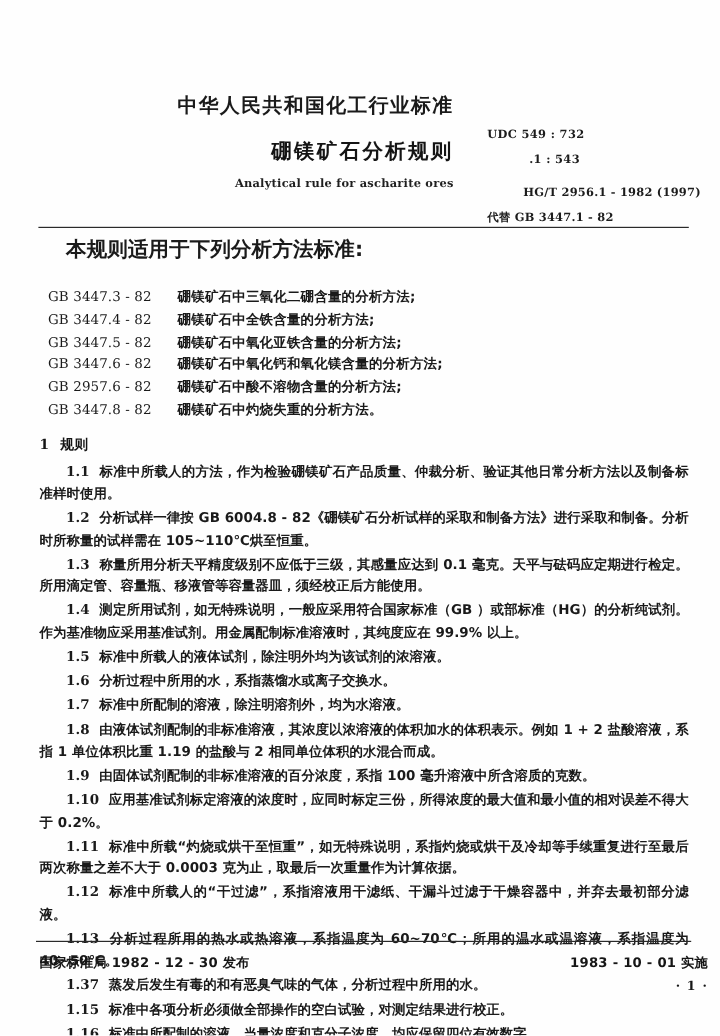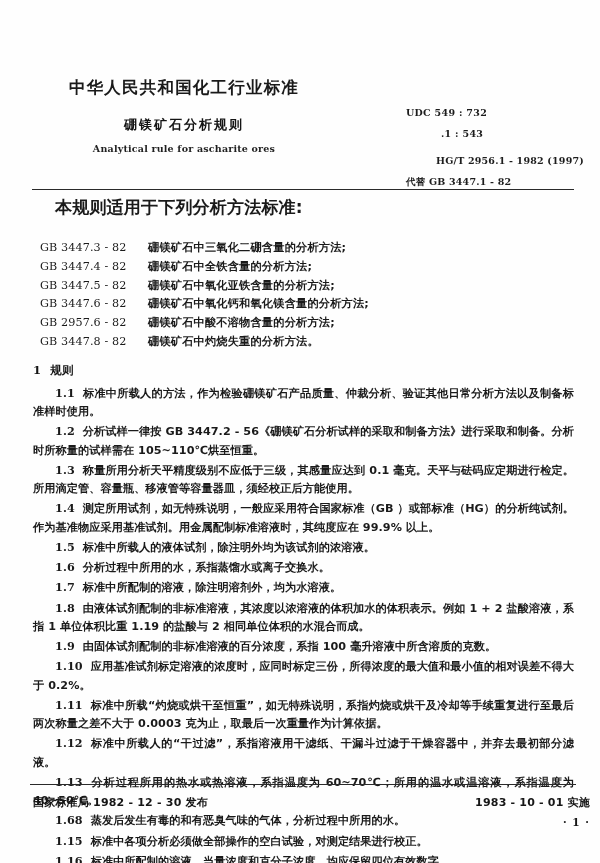--- a/index.html
+++ b/index.html
@@ -26,36 +26,36 @@
 
   
   .header {
     position: relative;
     padding-top: 78px;
     height: 112px;
     box-sizing: border-box;
   }
   .header-left {
     position: absolute;
-    left: 0;
+    left: 10px;
     top: 78px;
     width: 368px;
-    text-align: center;
+    text-align: right;
   }
   .std-org {
     font-family: "DejaVu Sans", "Liberation Sans", sans-serif;
     font-size: 16.5px;
     font-weight: bold;
     letter-spacing: 1.2px;
     color: #1a1a1a;
     line-height: 1.2;
   }
   .doc-title {
     margin-top: 19px;
-    font-size: 13px;
+    font-size: 17px;
     font-weight: bold;
     letter-spacing: 2.0px;
     color: #141414;
     line-height: 1.2;
   }
   .doc-title-en {
     margin-top: 11px;
     font-family: "DejaVu Serif", "Liberation Serif", serif;
     font-size: 9.5px;
     font-weight: bold;
@@ -255,21 +255,21 @@
     </ul>
 
     <div class="section-heading">
       <span class="sec-num">1</span><span>规则</span>
     </div>
 
     <p class="clause">
       <span class="cl-num">1.1</span><span class="cl-txt">标准中所载人的方法，作为检验硼镁矿石产品质量、仲裁分析、验证其他日常分析方法以及制备标准样时使用。</span>
     </p>
     <p class="clause">
-      <span class="cl-num">1.2</span><span class="cl-txt">分析试样一律按 GB 3447.2 - 56《硼镁矿石分析试样的采取和制备方法》进行采取和制备。分析时所称量的试样需在 105~110℃烘至恒重。</span>
+      <span class="cl-num">1.2</span><span class="cl-txt">分析试样一律按 GB 6004.8 - 82《硼镁矿石分析试样的采取和制备方法》进行采取和制备。分析时所称量的试样需在 105~110℃烘至恒重。</span>
     </p>
     <p class="clause">
       <span class="cl-num">1.3</span><span class="cl-txt">称量所用分析天平精度级别不应低于三级，其感量应达到 0.1 毫克。天平与砝码应定期进行检定。所用滴定管、容量瓶、移液管等容量器皿，须经校正后方能使用。</span>
     </p>
     <p class="clause">
       <span class="cl-num">1.4</span><span class="cl-txt">测定所用试剂，如无特殊说明，一般应采用符合国家标准（GB ）或部标准（HG）的分析纯试剂。作为基准物应采用基准试剂。用金属配制标准溶液时，其纯度应在 99.9% 以上。</span>
     </p>
     <p class="clause">
       <span class="cl-num">1.5</span><span class="cl-txt">标准中所载人的液体试剂，除注明外均为该试剂的浓溶液。</span>
     </p>
@@ -291,21 +291,21 @@
     <p class="clause">
       <span class="cl-num">1.11</span><span class="cl-txt">标准中所载“灼烧或烘干至恒重”，如无特殊说明，系指灼烧或烘干及冷却等手续重复进行至最后两次称量之差不大于 0.0003 克为止，取最后一次重量作为计算依据。</span>
     </p>
     <p class="clause">
       <span class="cl-num">1.12</span><span class="cl-txt">标准中所载人的“干过滤”，系指溶液用干滤纸、干漏斗过滤于干燥容器中，并弃去最初部分滤液。</span>
     </p>
     <p class="clause">
       <span class="cl-num">1.13</span><span class="cl-txt">分析过程所用的热水或热溶液，系指温度为 60~70℃；所用的温水或温溶液，系指温度为 40~50℃。</span>
     </p>
     <p class="clause">
-      <span class="cl-num">1.68</span><span class="cl-txt">蒸发后发生有毒的和有恶臭气味的气体，分析过程中所用的水。</span>
+      <span class="cl-num">1.37</span><span class="cl-txt">蒸发后发生有毒的和有恶臭气味的气体，分析过程中所用的水。</span>
     </p>
     <p class="clause">
       <span class="cl-num">1.15</span><span class="cl-txt">标准中各项分析必须做全部操作的空白试验，对测定结果进行校正。</span>
     </p>
     <p class="clause">
       <span class="cl-num">1.16</span><span class="cl-txt">标准中所配制的溶液，当量浓度和克分子浓度，均应保留四位有效数字。</span>
     </p>
     <p class="clause noindent">
       <span class="cl-txt">分析结果小数点后的位数，应与分析方法中所载允许误差小数点后的位数取齐。</span>
     </p>

